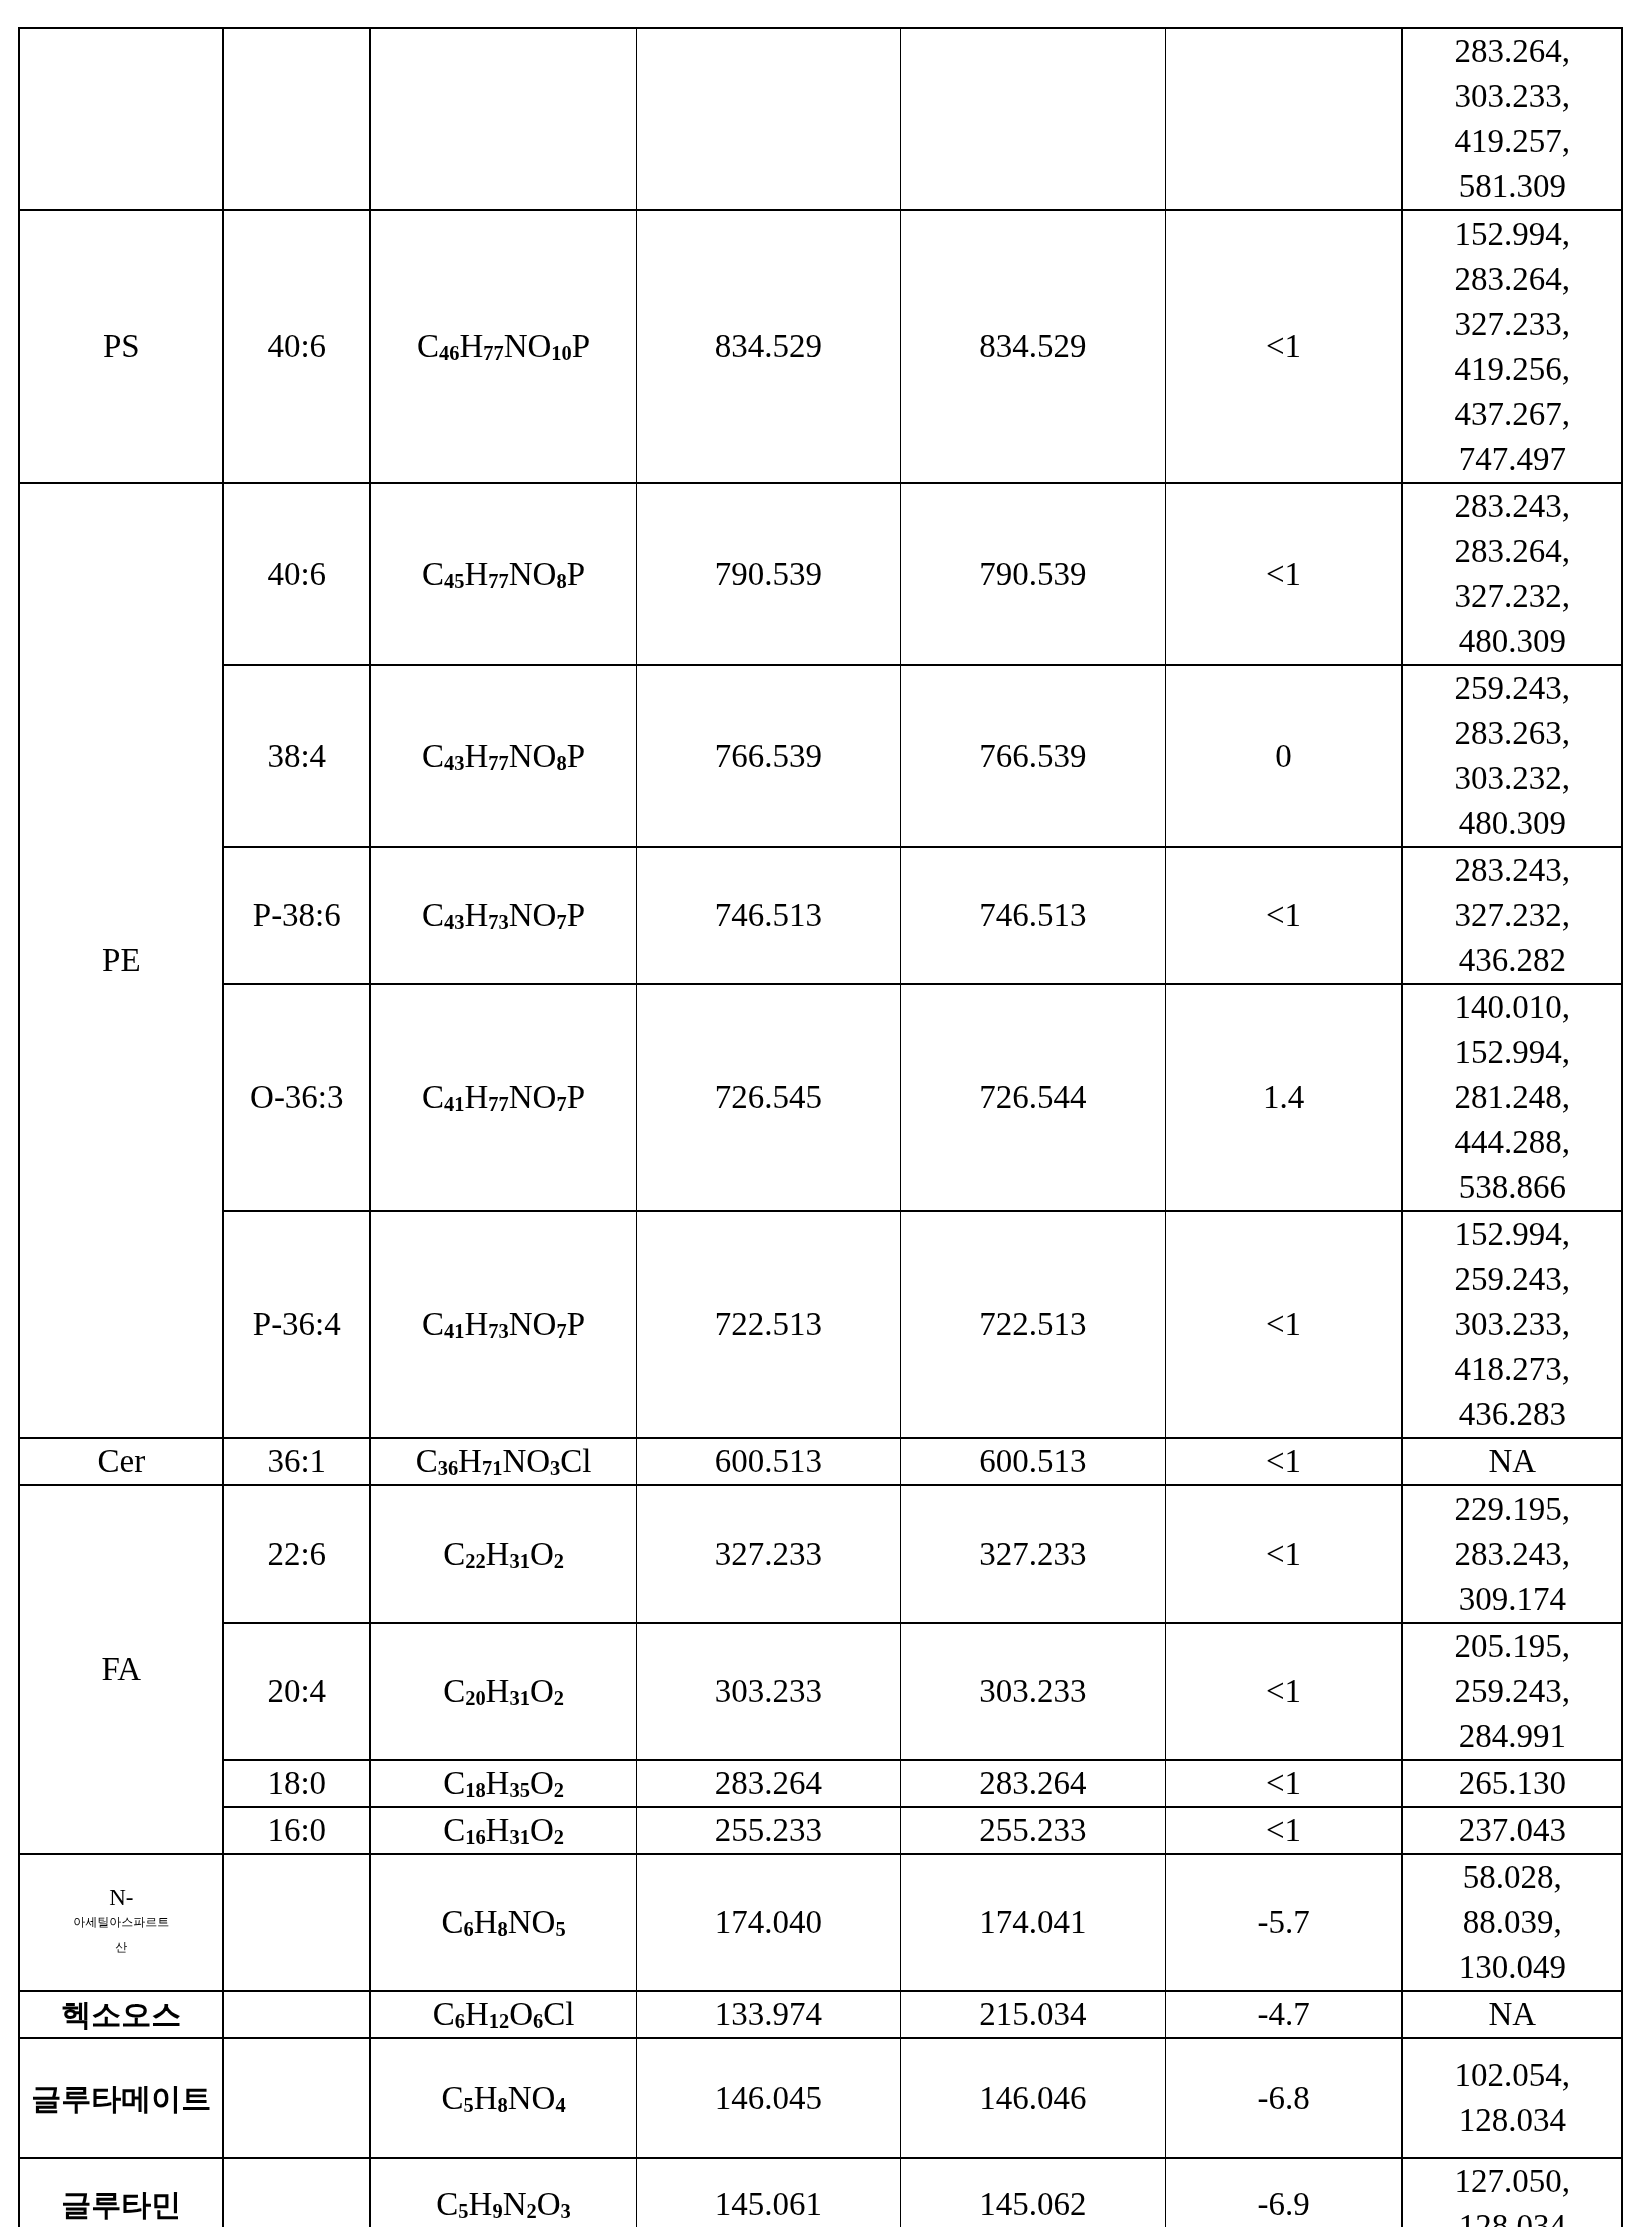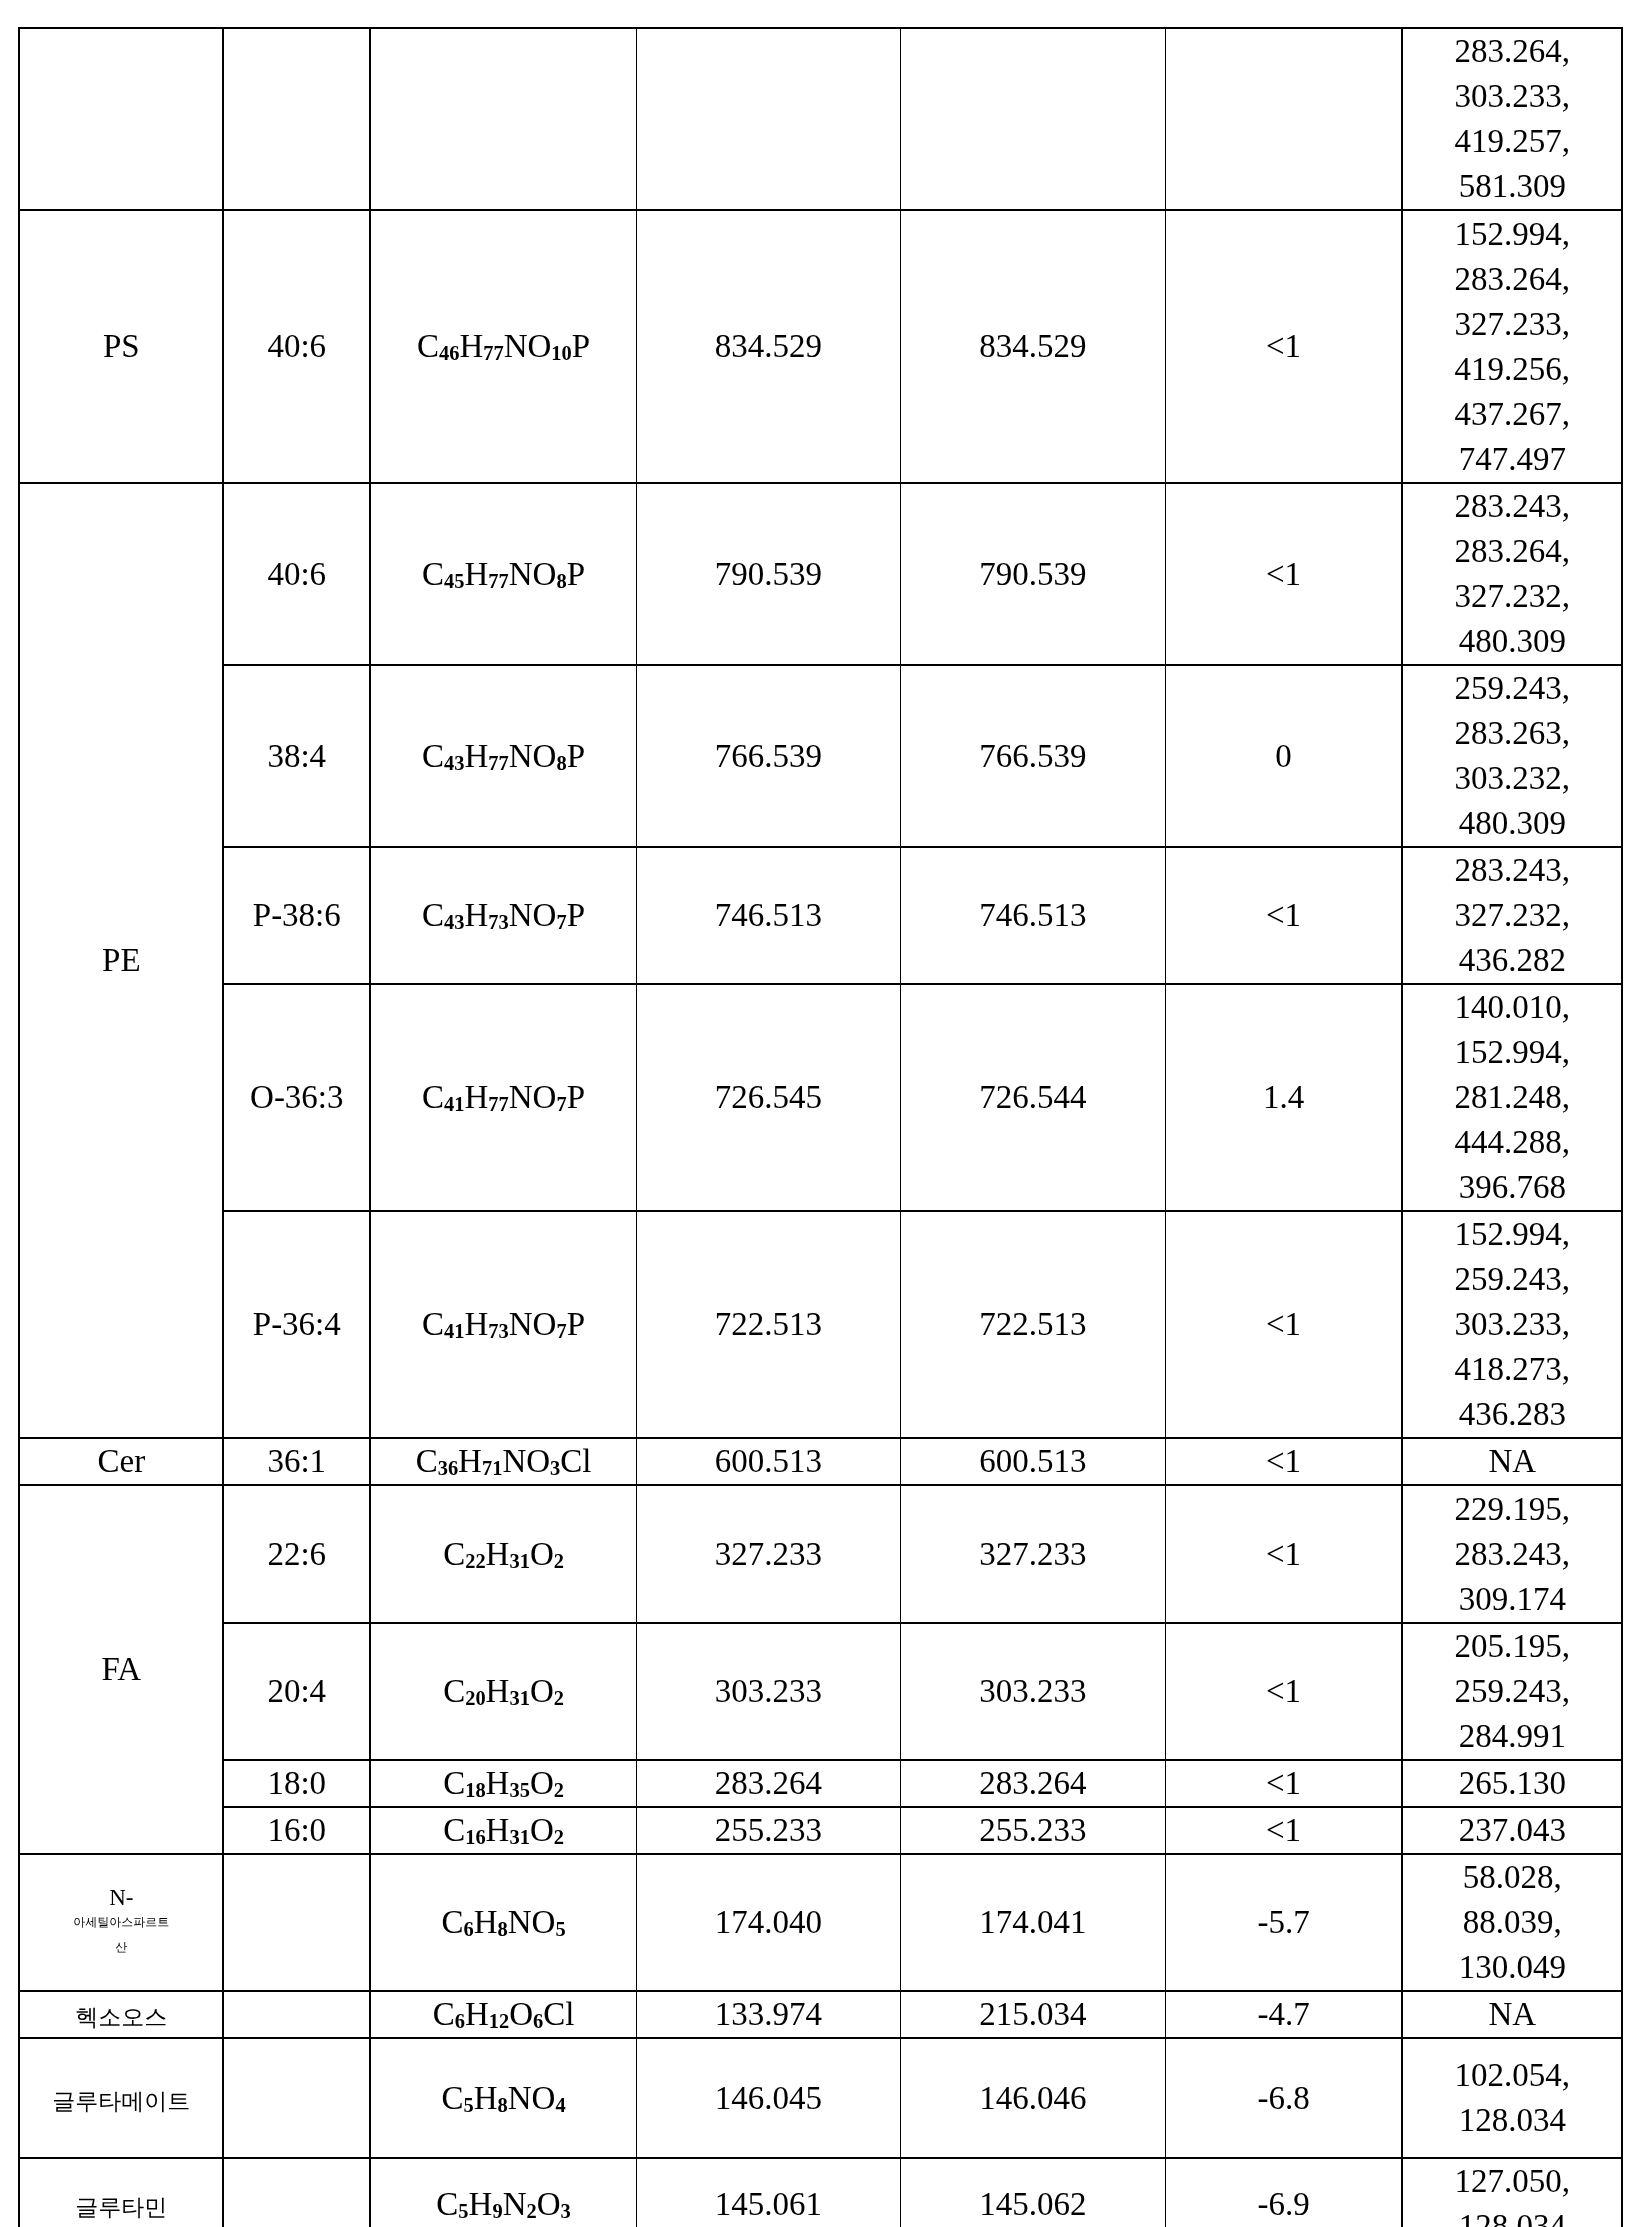--- a/index.html
+++ b/index.html
@@ -14,21 +14,21 @@
   table.lipid-table td {
     border-top: 2.5px solid #000; border-bottom: 2.5px solid #000;
     border-left: 1.7px solid #000; border-right: 1.7px solid #000;
     text-align: center; vertical-align: middle;
     font-size: 33px; line-height: 45px; padding: 0 3.3px;
     overflow: hidden;
   }
   table.lipid-table td.thick-l { border-left: 2.5px solid #000; }
   table.lipid-table td.thick-r { border-right: 2.5px solid #000; }
   .class-label { font-size: 33px; }
-  .kor-label { font-family: "DejaVu Sans", sans-serif; font-size: 23px; line-height: 30px; font-weight: normal; }
+  .kor-label { font-family: "DejaVu Sans", sans-serif; font-size: 30px; line-height: 30px; font-weight: bold; }
   .kor-label.small { font-size: 12px; line-height: 25px; font-weight: normal; }
   sub { font-size: 62%; vertical-align: -0.15em; line-height: 0; font-weight: bold; }
 </style>
 </head>
 <body>
 
 <table class="lipid-table">
   <colgroup>
     <col style="width:204px">
       <col style="width:147px">
@@ -112,21 +112,21 @@
         <td class="thick-r"><span>O-36:3</span></td>
         <td><span>C<sub>41</sub>H<sub>77</sub>NO<sub>7</sub>P</span></td>
         <td><span>726.545</span></td>
         <td><span>726.544</span></td>
         <td class="thick-r"><span>1.4</span></td>
         <td class="thick-l thick-r">
           <div>140.010,</div>
           <div>152.994,</div>
           <div>281.248,</div>
           <div>444.288,</div>
-          <div>396.768</div>
+          <div>538.866</div>
         </td>
       </tr>
       <tr style="height: 227px;">
         <td class="thick-r"><span>P-36:4</span></td>
         <td><span>C<sub>41</sub>H<sub>73</sub>NO<sub>7</sub>P</span></td>
         <td><span>722.513</span></td>
         <td><span>722.513</span></td>
         <td class="thick-r"><span>&lt;1</span></td>
         <td class="thick-l thick-r">
           <div>152.994,</div>

